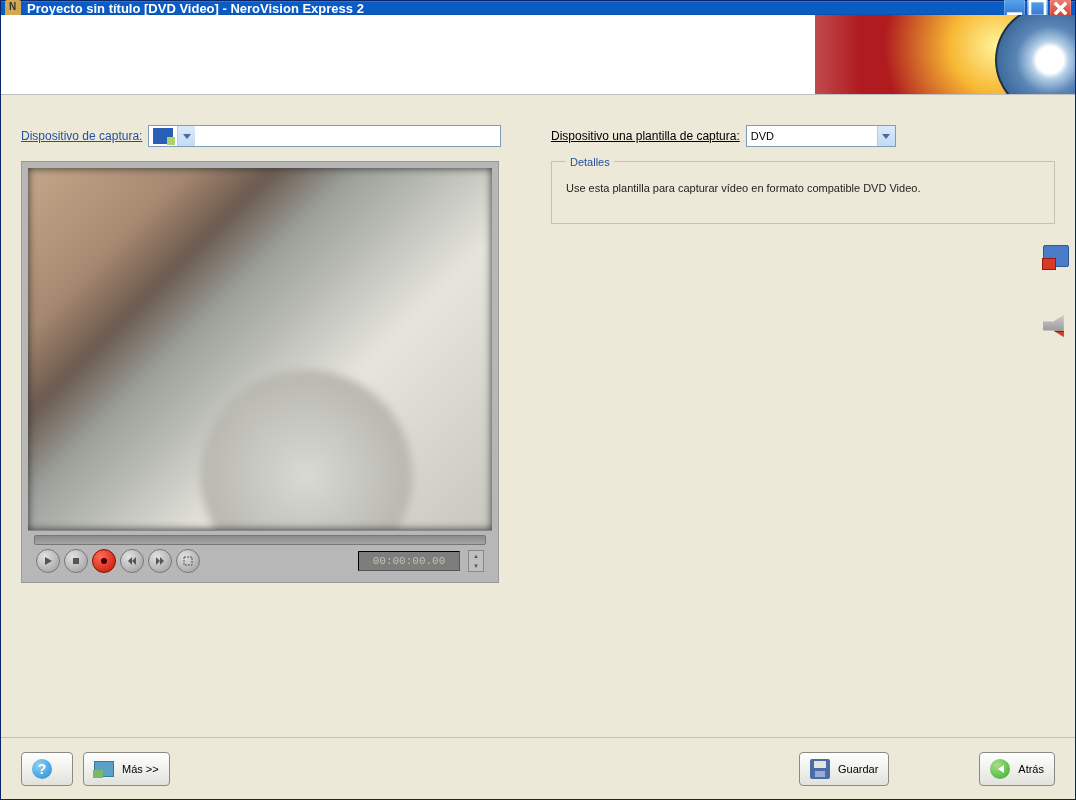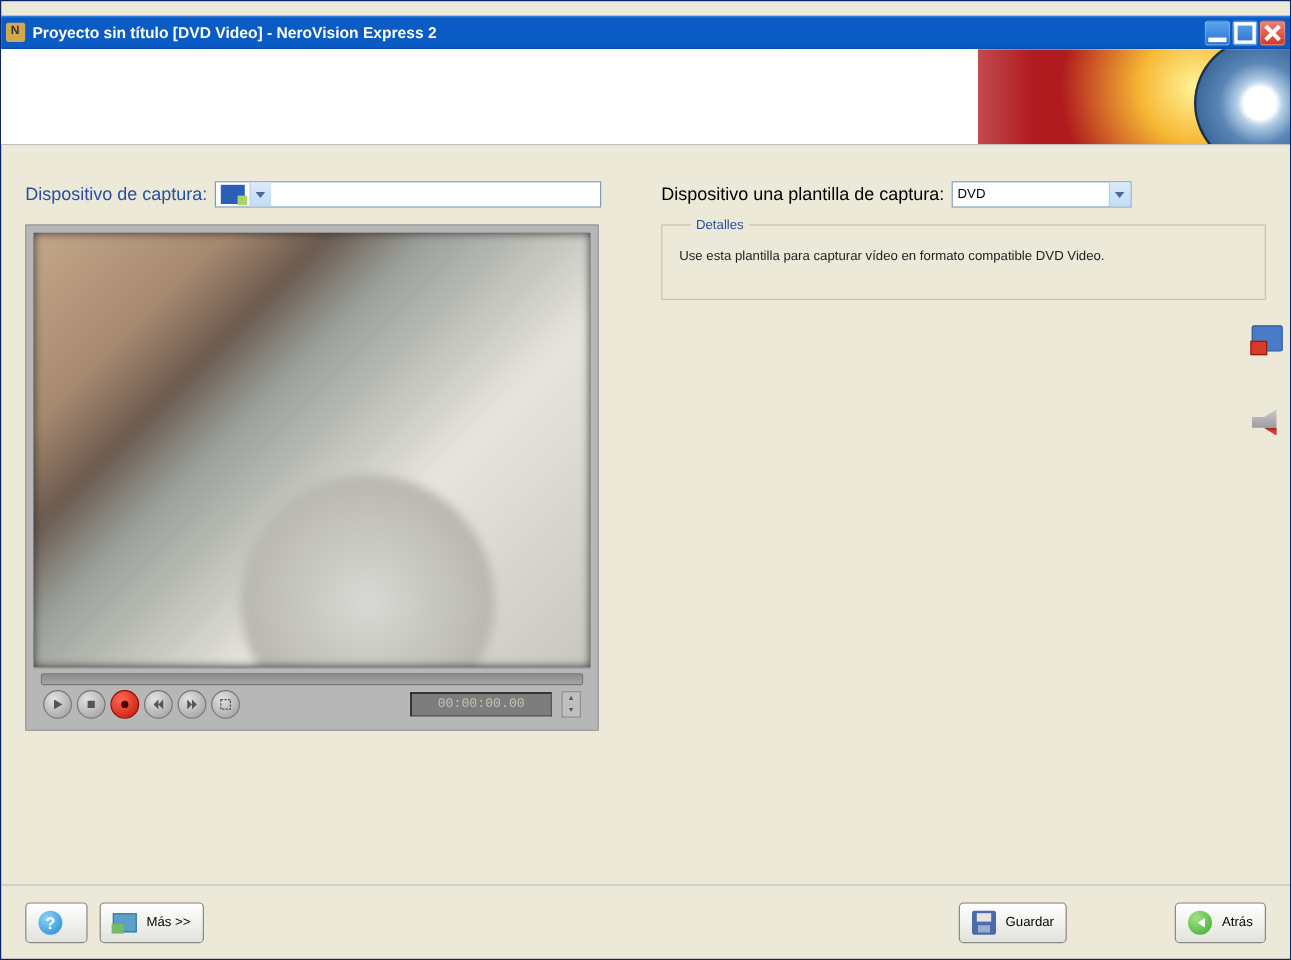--- a/index.html
+++ b/index.html
@@ -13,27 +13,26 @@
 }
 .window {
   width: 1076px;
   height: 800px;
   border: 1px solid #0a246a;
   background: #ece9d8;
   display: flex;
   flex-direction: column;
 }
 .titlebar {
-  height: 28px;
+  height: 14px;
   background: linear-gradient(to bottom, #3c8cde 0%, #0a5bc4 8%, #0a5bc4 92%, #084ba8 100%);
   display: flex;
   align-items: center;
   padding: 0 4px;
   color: white;
-  margin-top: 12px;
 }
 .titlebar-icon {
   width: 16px;
   height: 16px;
   margin-right: 6px;
   background: #d4a850;
   border-radius: 2px;
   position: relative;
 }
 .titlebar-icon::after {
@@ -95,21 +94,21 @@
   flex: 1;
   padding: 30px 20px 16px 20px;
   display: flex;
   gap: 50px;
   position: relative;
 }
 .left-col { width: 480px; }
 .right-col { flex: 1; position: relative; }
 
 .field-row { display: flex; align-items: center; margin-bottom: 14px; }
-.field-label { font-size: 15px; color: #000; margin-right: 6px; }
+.field-label { font-size: 12px; color: #000; margin-right: 6px; text-decoration: underline; }
 .field-label.blue { color: #264fa0; }
 
 .combo {
   display: flex;
   align-items: center;
   border: 1px solid #7f9db9;
   background: white;
   height: 22px;
   flex: 1;
   min-width: 0;
@@ -189,21 +188,21 @@
   border-radius: 50%;
   background: radial-gradient(circle at 35% 30%, #e2e2e2, #9a9a9a);
   border: 1px solid #777;
   display: flex; align-items: center; justify-content: center;
   cursor: pointer;
 }
 .pb-btn.rec { background: radial-gradient(circle at 35% 30%, #ff6a57, #c41200); border-color:#8a0d00; }
 .pb-btn svg { width: 10px; height: 10px; fill: #555; }
 .pb-time {
   margin-left: auto;
-  width: 118px; height: 20px;
+  width: 102px; height: 20px;
   background: #7d7d7d;
   border: 1px inset #555;
   color: #b7c8ad;
   font-family: "Courier New", monospace;
   font-size: 11px;
   display:flex; align-items:center; justify-content:center;
 }
 .pb-spin {
   width: 16px; height: 22px;
   display: flex; flex-direction: column;
@@ -215,21 +214,21 @@
 .details-group {
   position: relative;
   border: 1px solid #c8c0b0;
   padding: 18px 14px 14px 14px;
   margin-top: 8px;
   font-size: 11px;
   line-height: 1.5;
 }
 .details-legend {
   position: absolute;
-  top: -8px; left: 24px;
+  top: -8px; left: 14px;
   background: #ece9d8;
   padding: 0 4px;
   color: #264fa0;
   font-size: 11px;
 }
 .details-group p { margin-bottom: 12px; color: #222; }
 
 .side-icons {
   position: absolute;
   right: 6px;

